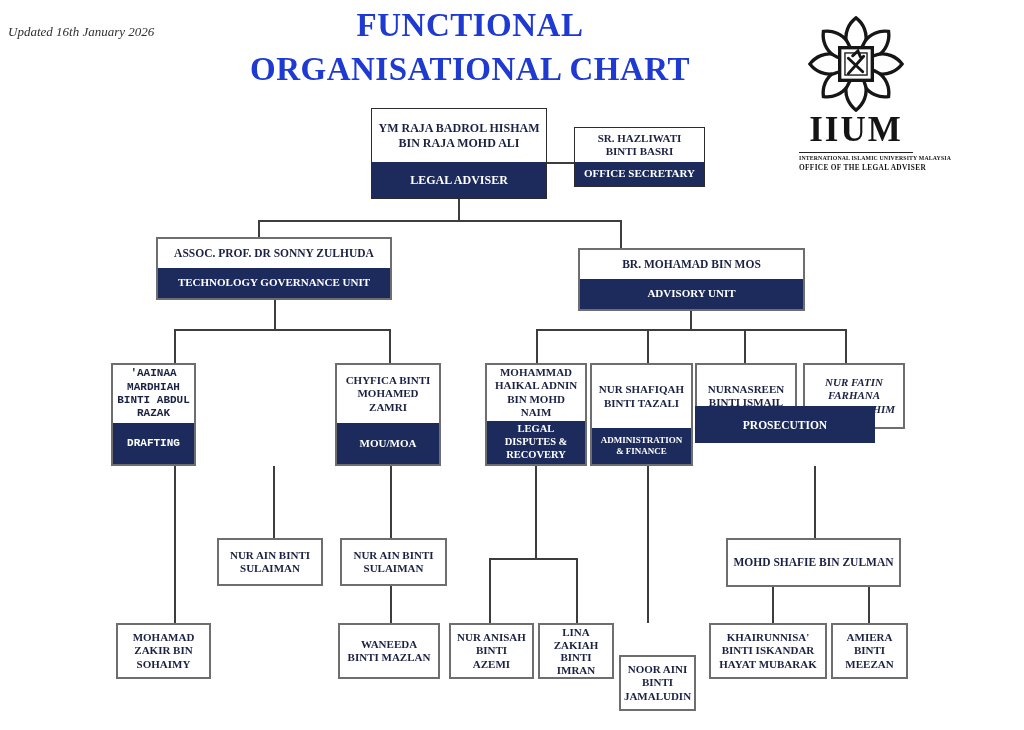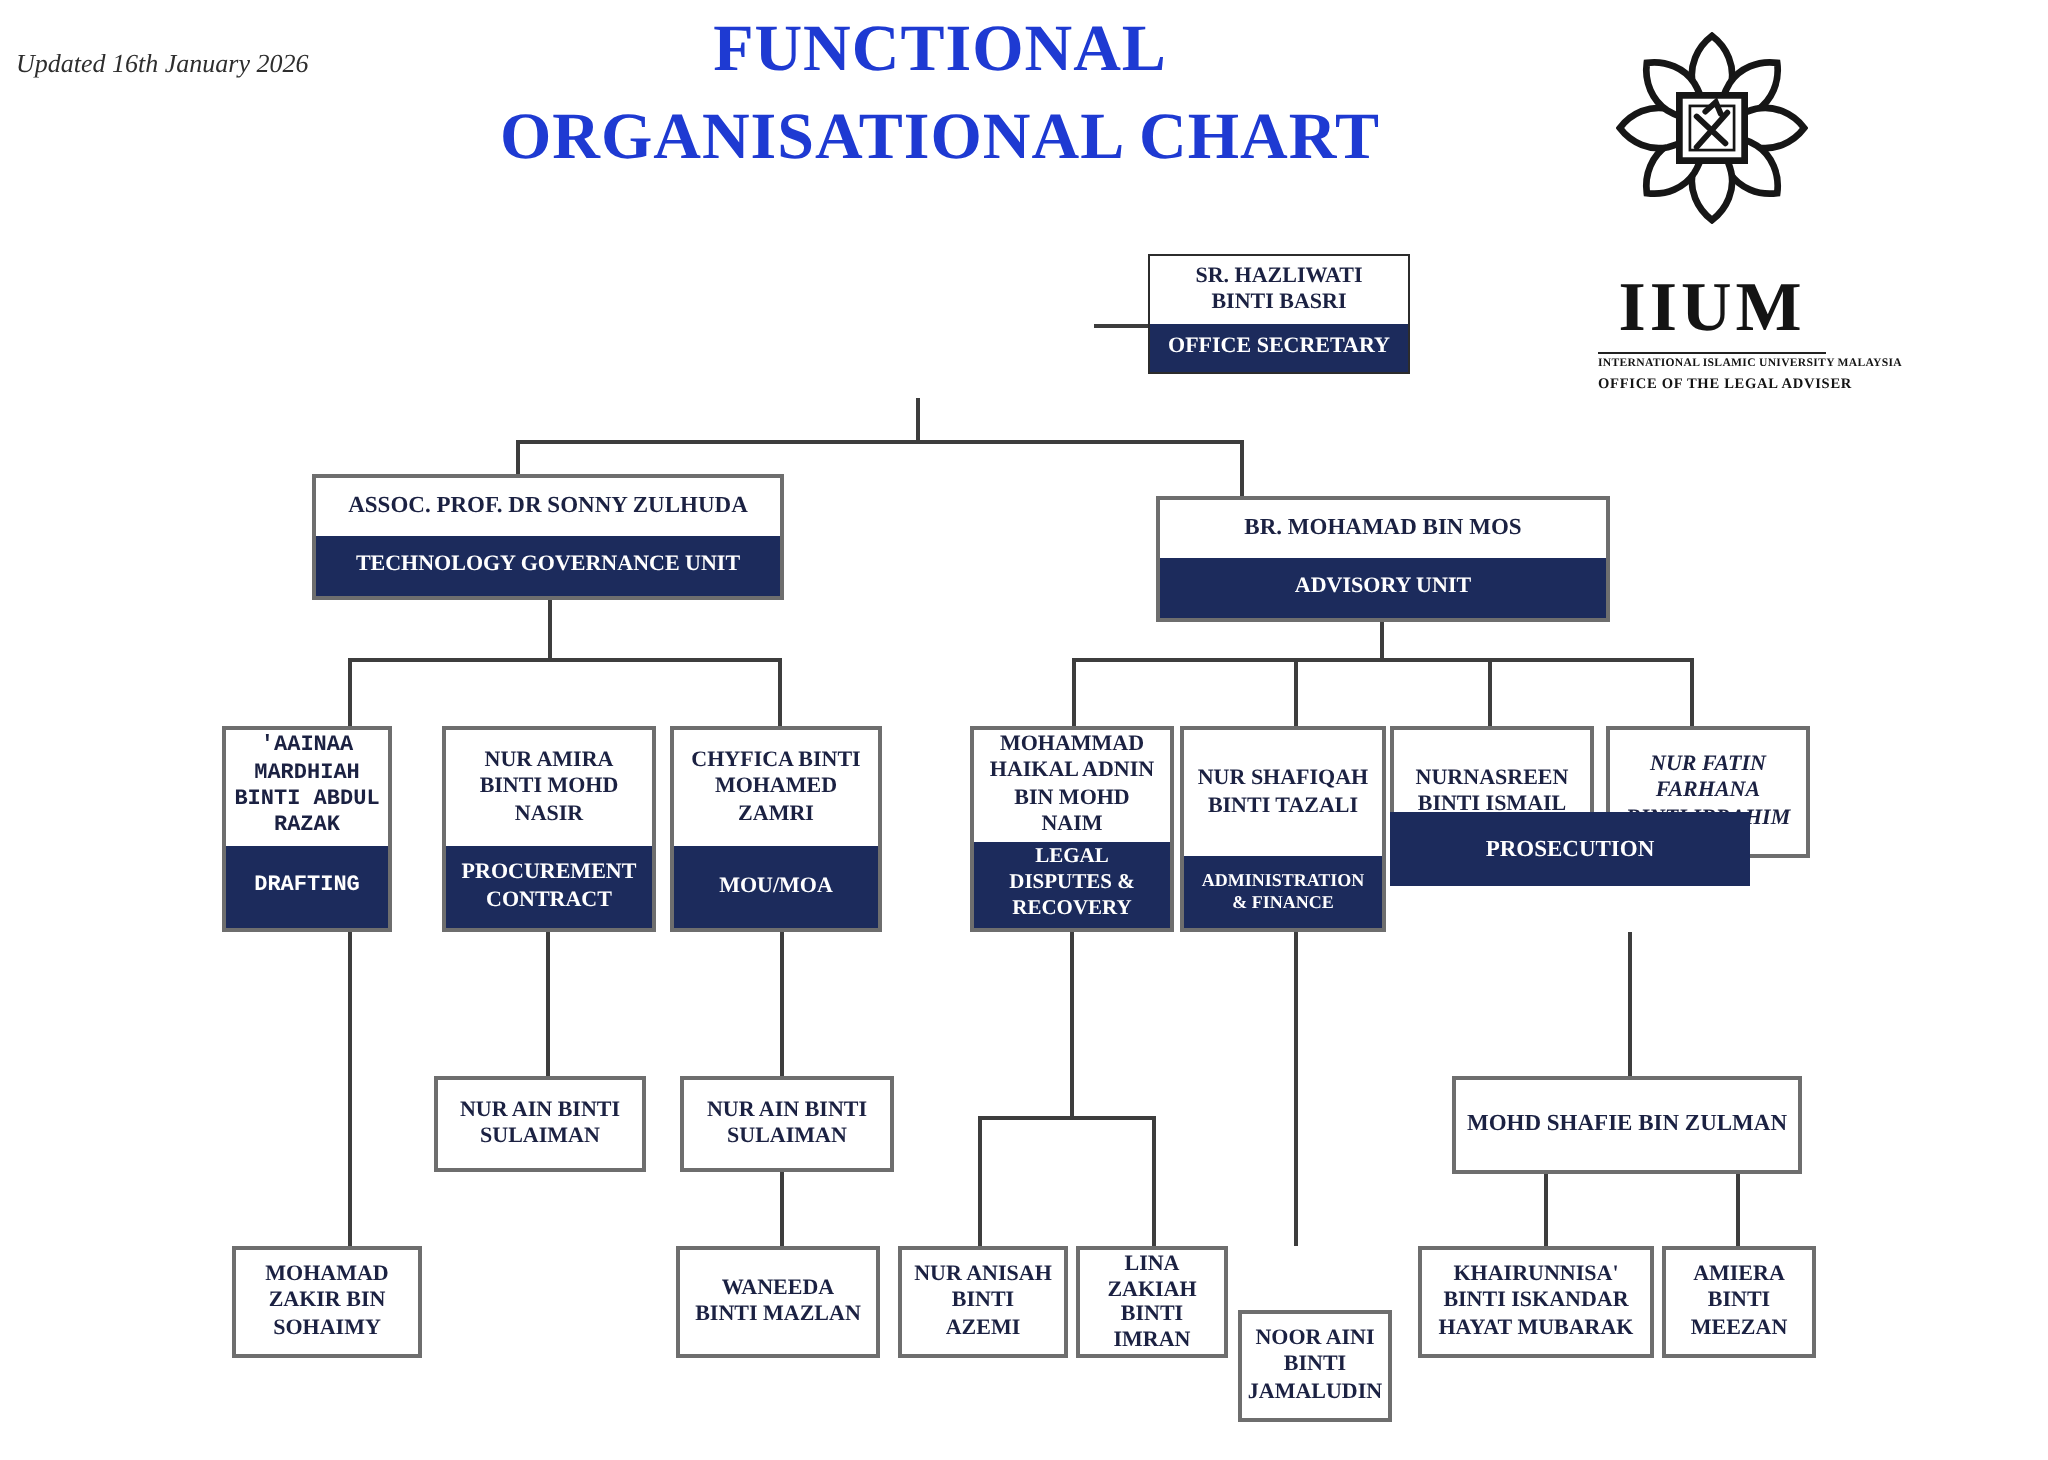--- a/index.html
+++ b/index.html
@@ -7,21 +7,21 @@
         font-family:"Liberation Serif",serif;overflow:hidden;}
 
   
   .updated{position:absolute;left:8px;top:24px;font-style:italic;font-size:13px;color:#2e2e2e;}
   .title{position:absolute;left:220px;top:4px;width:500px;text-align:center;
          color:#1e3ad2;font-weight:bold;font-size:33px;line-height:1.33;letter-spacing:.5px;}
 
   
   .logo{position:absolute;left:799px;top:16px;width:114px;text-align:center;color:#141414;}
   .logo .emblem{display:block;margin:0 auto;}
-  .logo .acr{font-weight:bold;font-size:35px;line-height:1.05;letter-spacing:2px;margin-top:24px;}
+  .logo .acr{font-weight:bold;font-size:35px;line-height:1.05;letter-spacing:2px;}
   .logo .uni{margin-top:3px;border-top:1.5px solid #222;padding-top:2px;
              font-size:5.8px;font-weight:bold;letter-spacing:.15px;white-space:nowrap;}
   .logo .off{margin-top:2px;font-size:7.3px;font-weight:bold;letter-spacing:.35px;white-space:nowrap;}
 
   
   .node{position:absolute;box-sizing:border-box;border:2px solid #6e6e6e;background:#fff;
         display:flex;flex-direction:column;}
   .node.dark{border:1px solid #2c2c2c;}
   .nm{flex:1;display:flex;align-items:center;justify-content:center;text-align:center;
       white-space:pre-line;font-weight:bold;color:#1b2142;font-size:11px;line-height:1.22;
@@ -93,20 +93,25 @@
   <div class="ln" style="left:390px;top:586px;width:2px;height:37px;"></div>
   <div class="ln" style="left:535px;top:466px;width:2px;height:93px;"></div>
   <div class="ln" style="left:489px;top:558px;width:89px;height:2px;"></div>
   <div class="ln" style="left:489px;top:558px;width:2px;height:65px;"></div>
   <div class="ln" style="left:576px;top:558px;width:2px;height:65px;"></div>
   <div class="ln" style="left:647px;top:466px;width:2px;height:157px;"></div>
   <div class="ln" style="left:814px;top:466px;width:2px;height:72px;"></div>
   <div class="ln" style="left:772px;top:587px;width:2px;height:36px;"></div>
   <div class="ln" style="left:868px;top:587px;width:2px;height:36px;"></div>
 
+  <div class="node dark" style="left:371px;top:108px;width:176px;height:91px;">
+    <div class="nm lg">YM RAJA BADROL HISHAM
+BIN RAJA MOHD ALI</div>
+    <div class="band lg" style="height:36px;">LEGAL ADVISER</div>
+  </div>
   <div class="node dark" style="left:574px;top:127px;width:131px;height:60px;">
     <div class="nm">SR. HAZLIWATI
 BINTI BASRI</div>
     <div class="band" style="height:24px;">OFFICE SECRETARY</div>
   </div>
 
   <div class="node" style="left:156px;top:237px;width:236px;height:63px;">
     <div class="nm md">ASSOC. PROF. DR SONNY ZULHUDA</div>
     <div class="band" style="height:30px;">TECHNOLOGY GOVERNANCE UNIT</div>
   </div>
@@ -114,27 +119,20 @@
     <div class="nm md">BR. MOHAMAD BIN MOS</div>
     <div class="band" style="height:30px;">ADVISORY UNIT</div>
   </div>
 
   <div class="node" style="left:111px;top:363px;width:85px;height:103px;font-family:Liberation Mono, monospace;">
     <div class="nm">'AAINAA
 MARDHIAH
 BINTI ABDUL
 RAZAK</div>
     <div class="band" style="height:41px;">DRAFTING</div>
-  </div>
-  <div class="node" style="left:221px;top:363px;width:107px;height:103px;">
-    <div class="nm">NUR AMIRA
-BINTI MOHD
-NASIR</div>
-    <div class="band" style="height:41px;">PROCUREMENT
-CONTRACT</div>
   </div>
   <div class="node" style="left:335px;top:363px;width:106px;height:103px;">
     <div class="nm">CHYFICA BINTI
 MOHAMED
 ZAMRI</div>
     <div class="band" style="height:41px;">MOU/MOA</div>
   </div>
 
   <div class="node" style="left:485px;top:363px;width:102px;height:103px;">
     <div class="nm">MOHAMMAD

